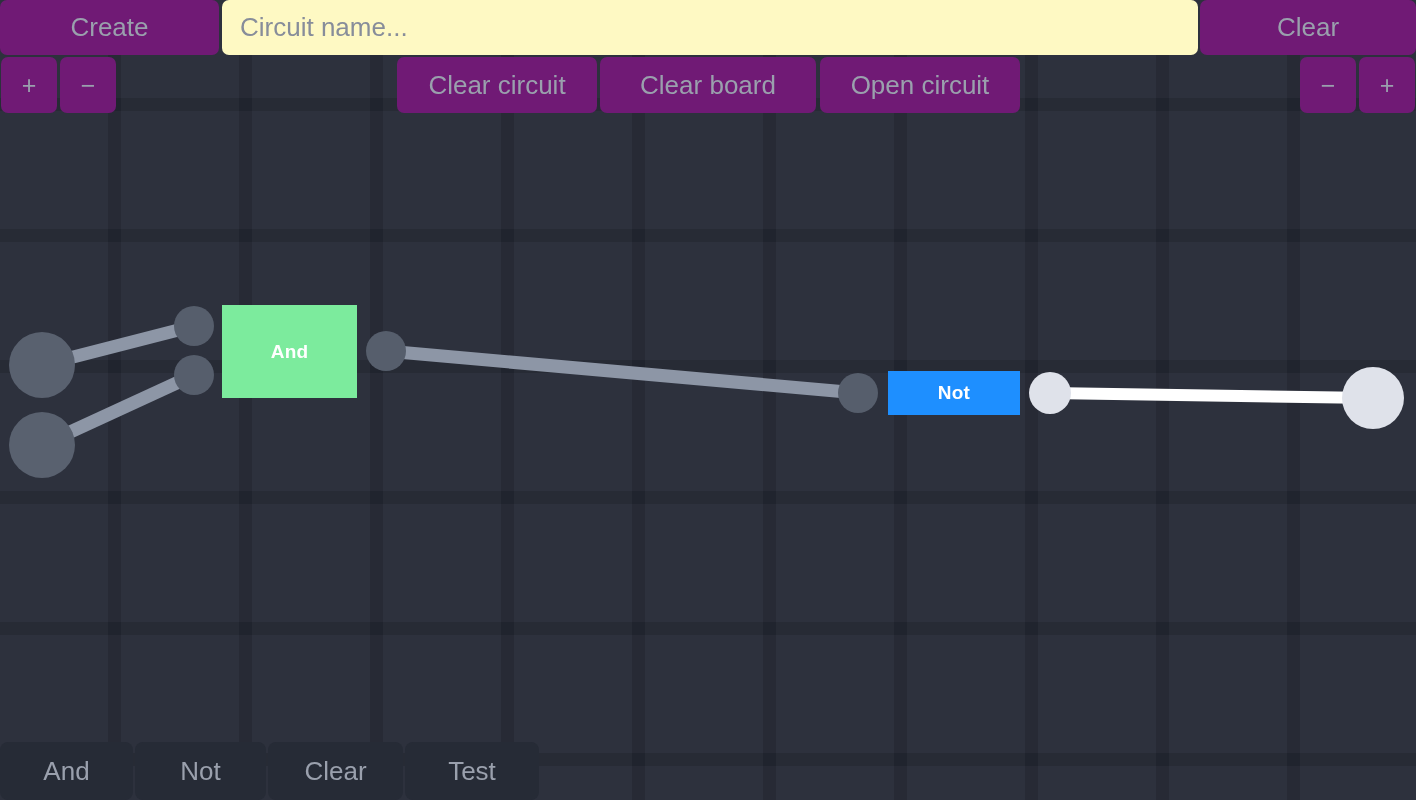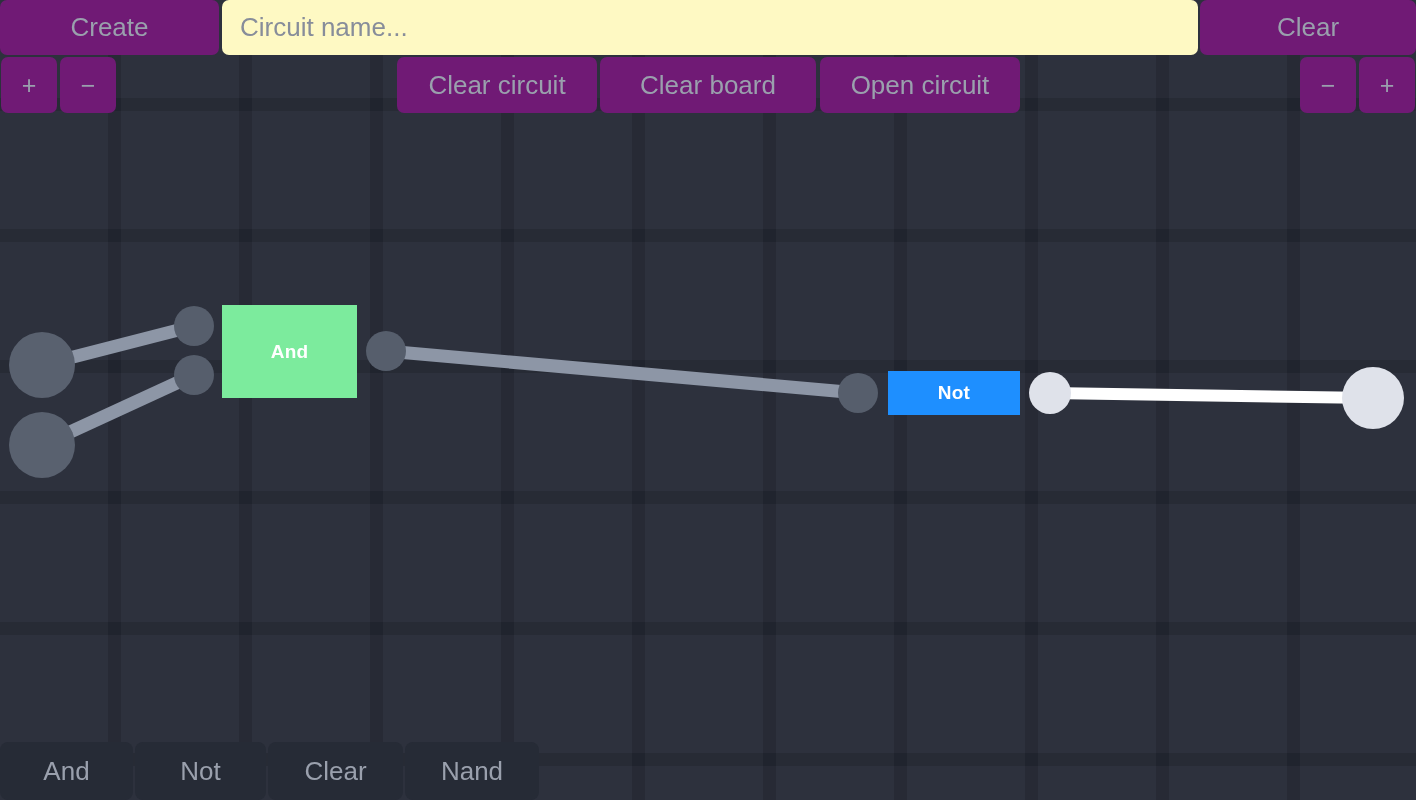--- a/index.html
+++ b/index.html
@@ -127,16 +127,16 @@
     <div class="btn" style="left:820px; top:0px; width:200px; height:56px;">Open circuit</div>
 
     <div class="btn sm" style="left:1300px; top:0px; width:56px; height:56px;">−</div>
     <div class="btn sm" style="left:1359px; top:0px; width:56px; height:56px;">+</div>
   </div>
 
   <div id="palette">
       <div class="pbtn" style="left: 0px; width: 133px;">And</div>
       <div class="pbtn" style="left: 135px; width: 131px;">Not</div>
       <div class="pbtn" style="left: 268px; width: 135px;">Clear</div>
-      <div class="pbtn" style="left: 405px; width: 134px;">Nand</div>
+      <div class="pbtn" style="left: 405px; width: 134px;">Test</div>
     </div>
 
 </div>
 
 </body></html>

